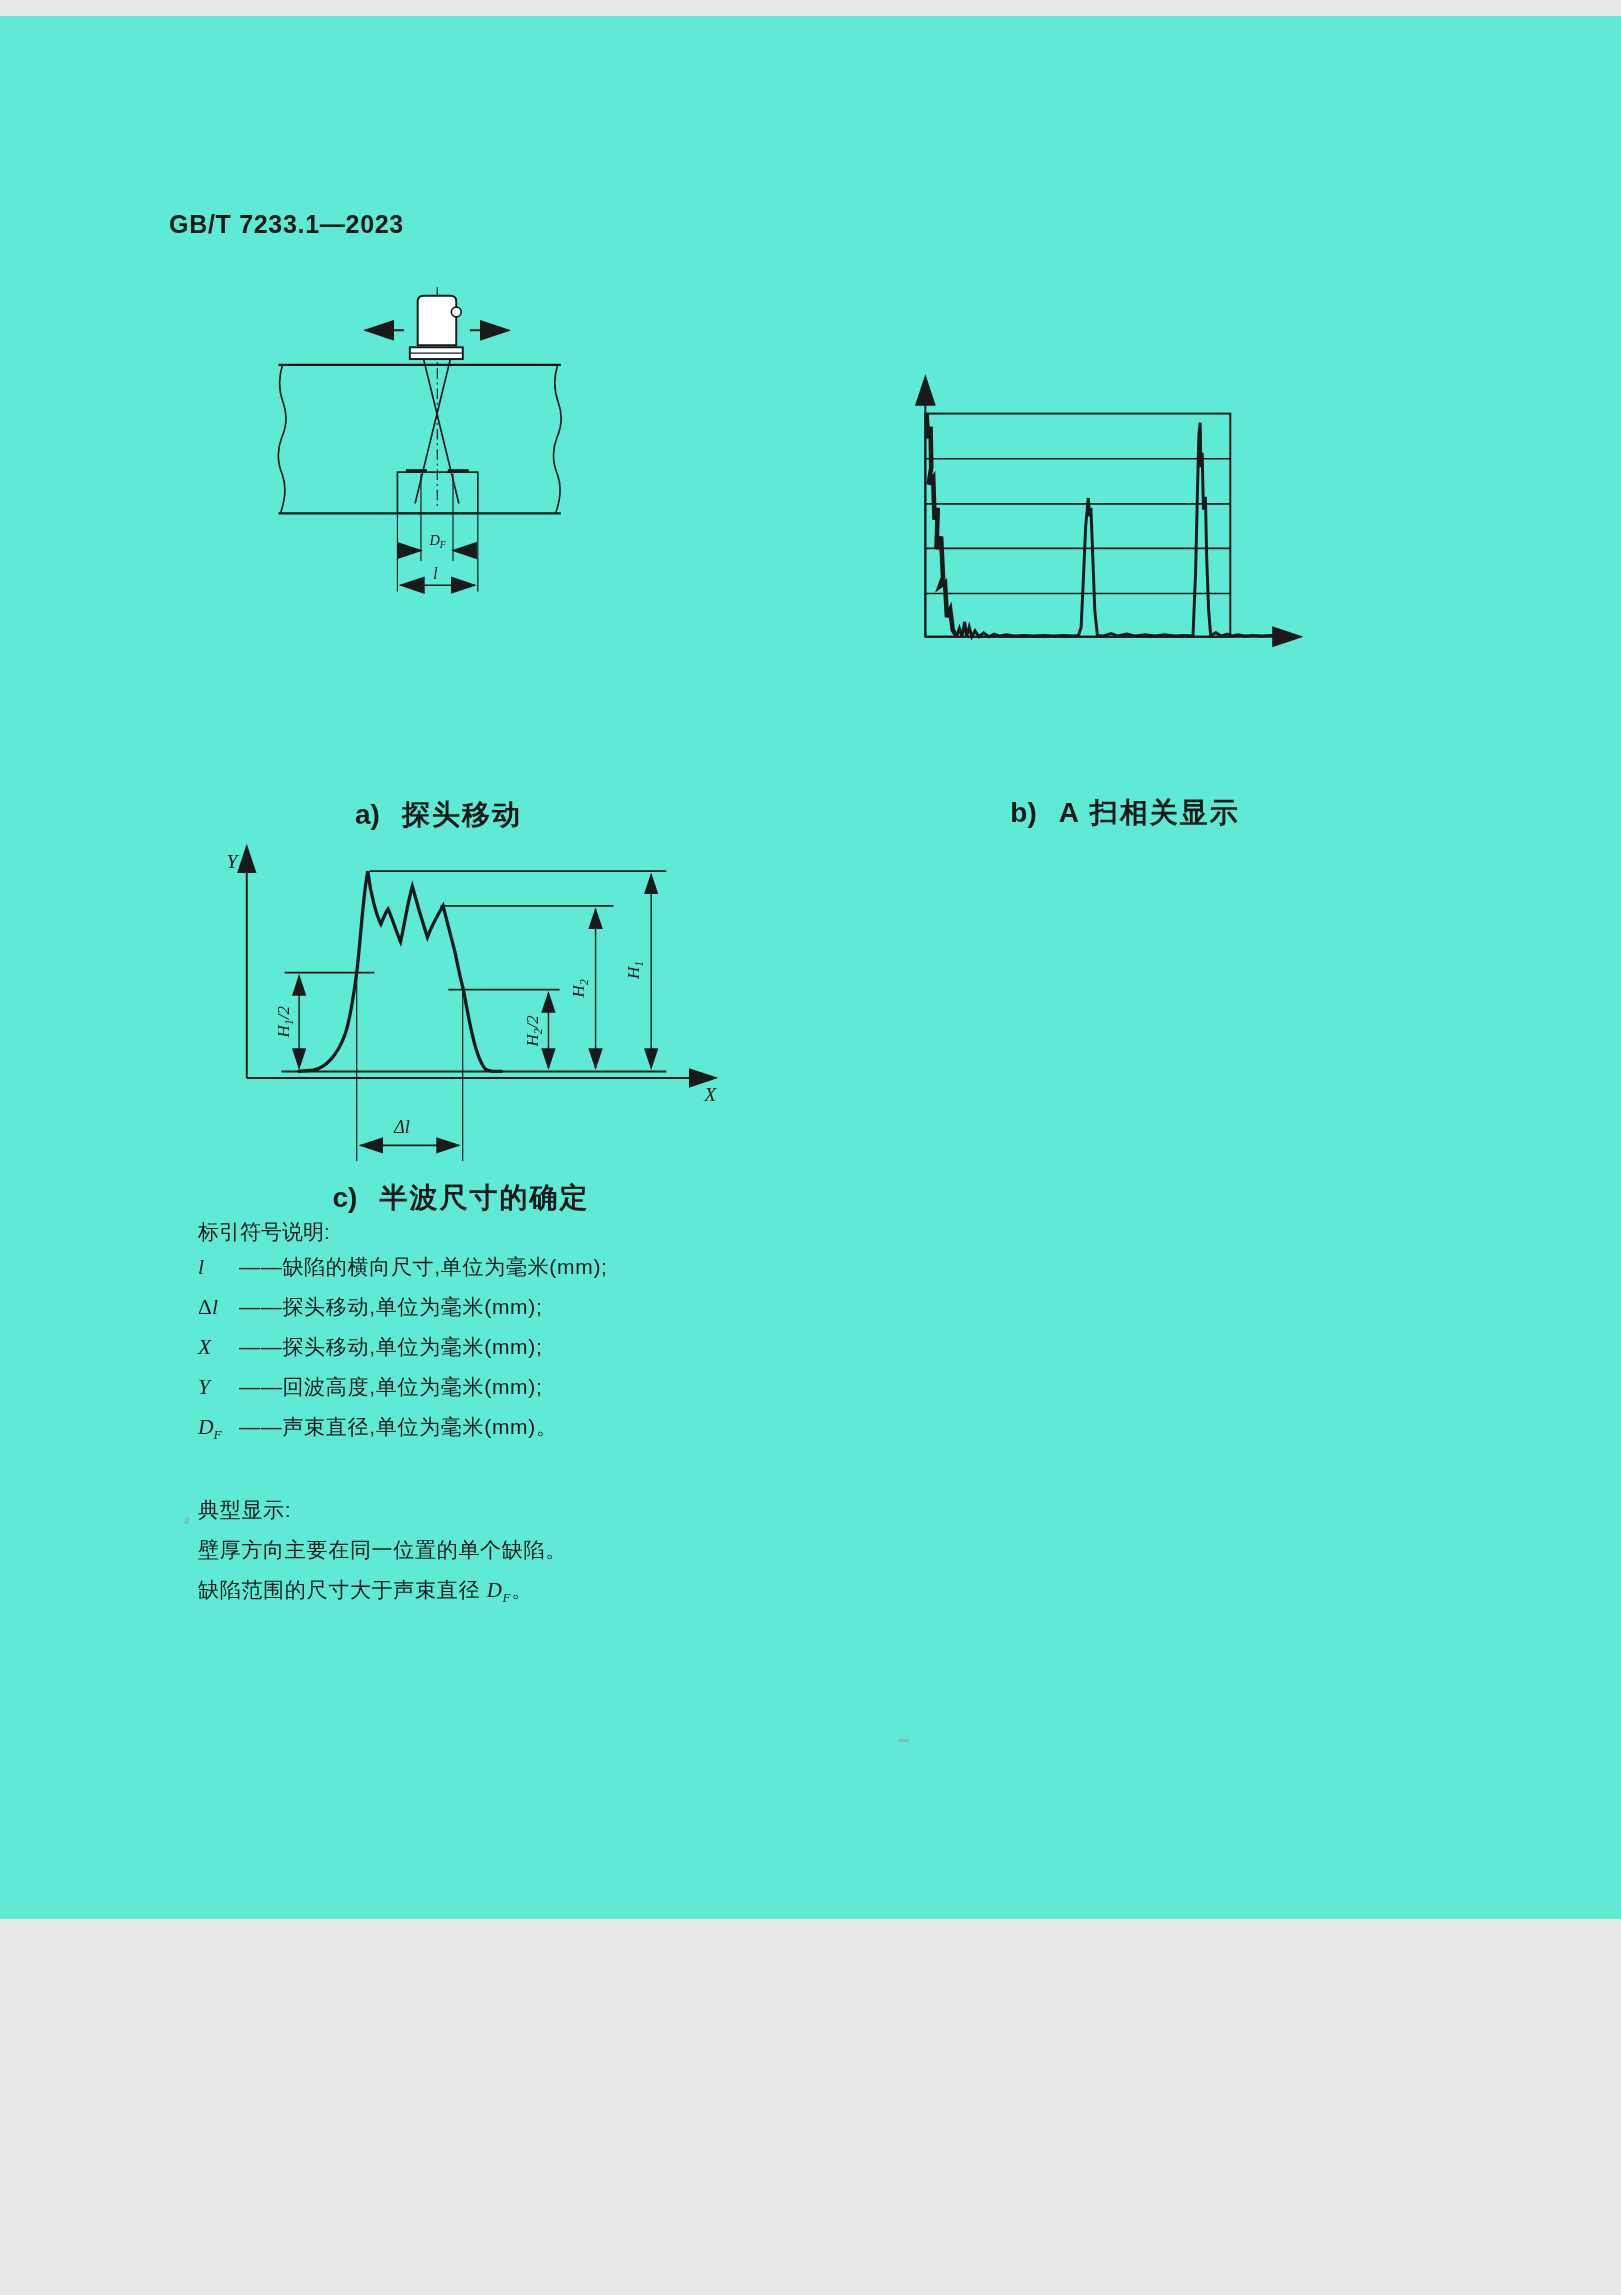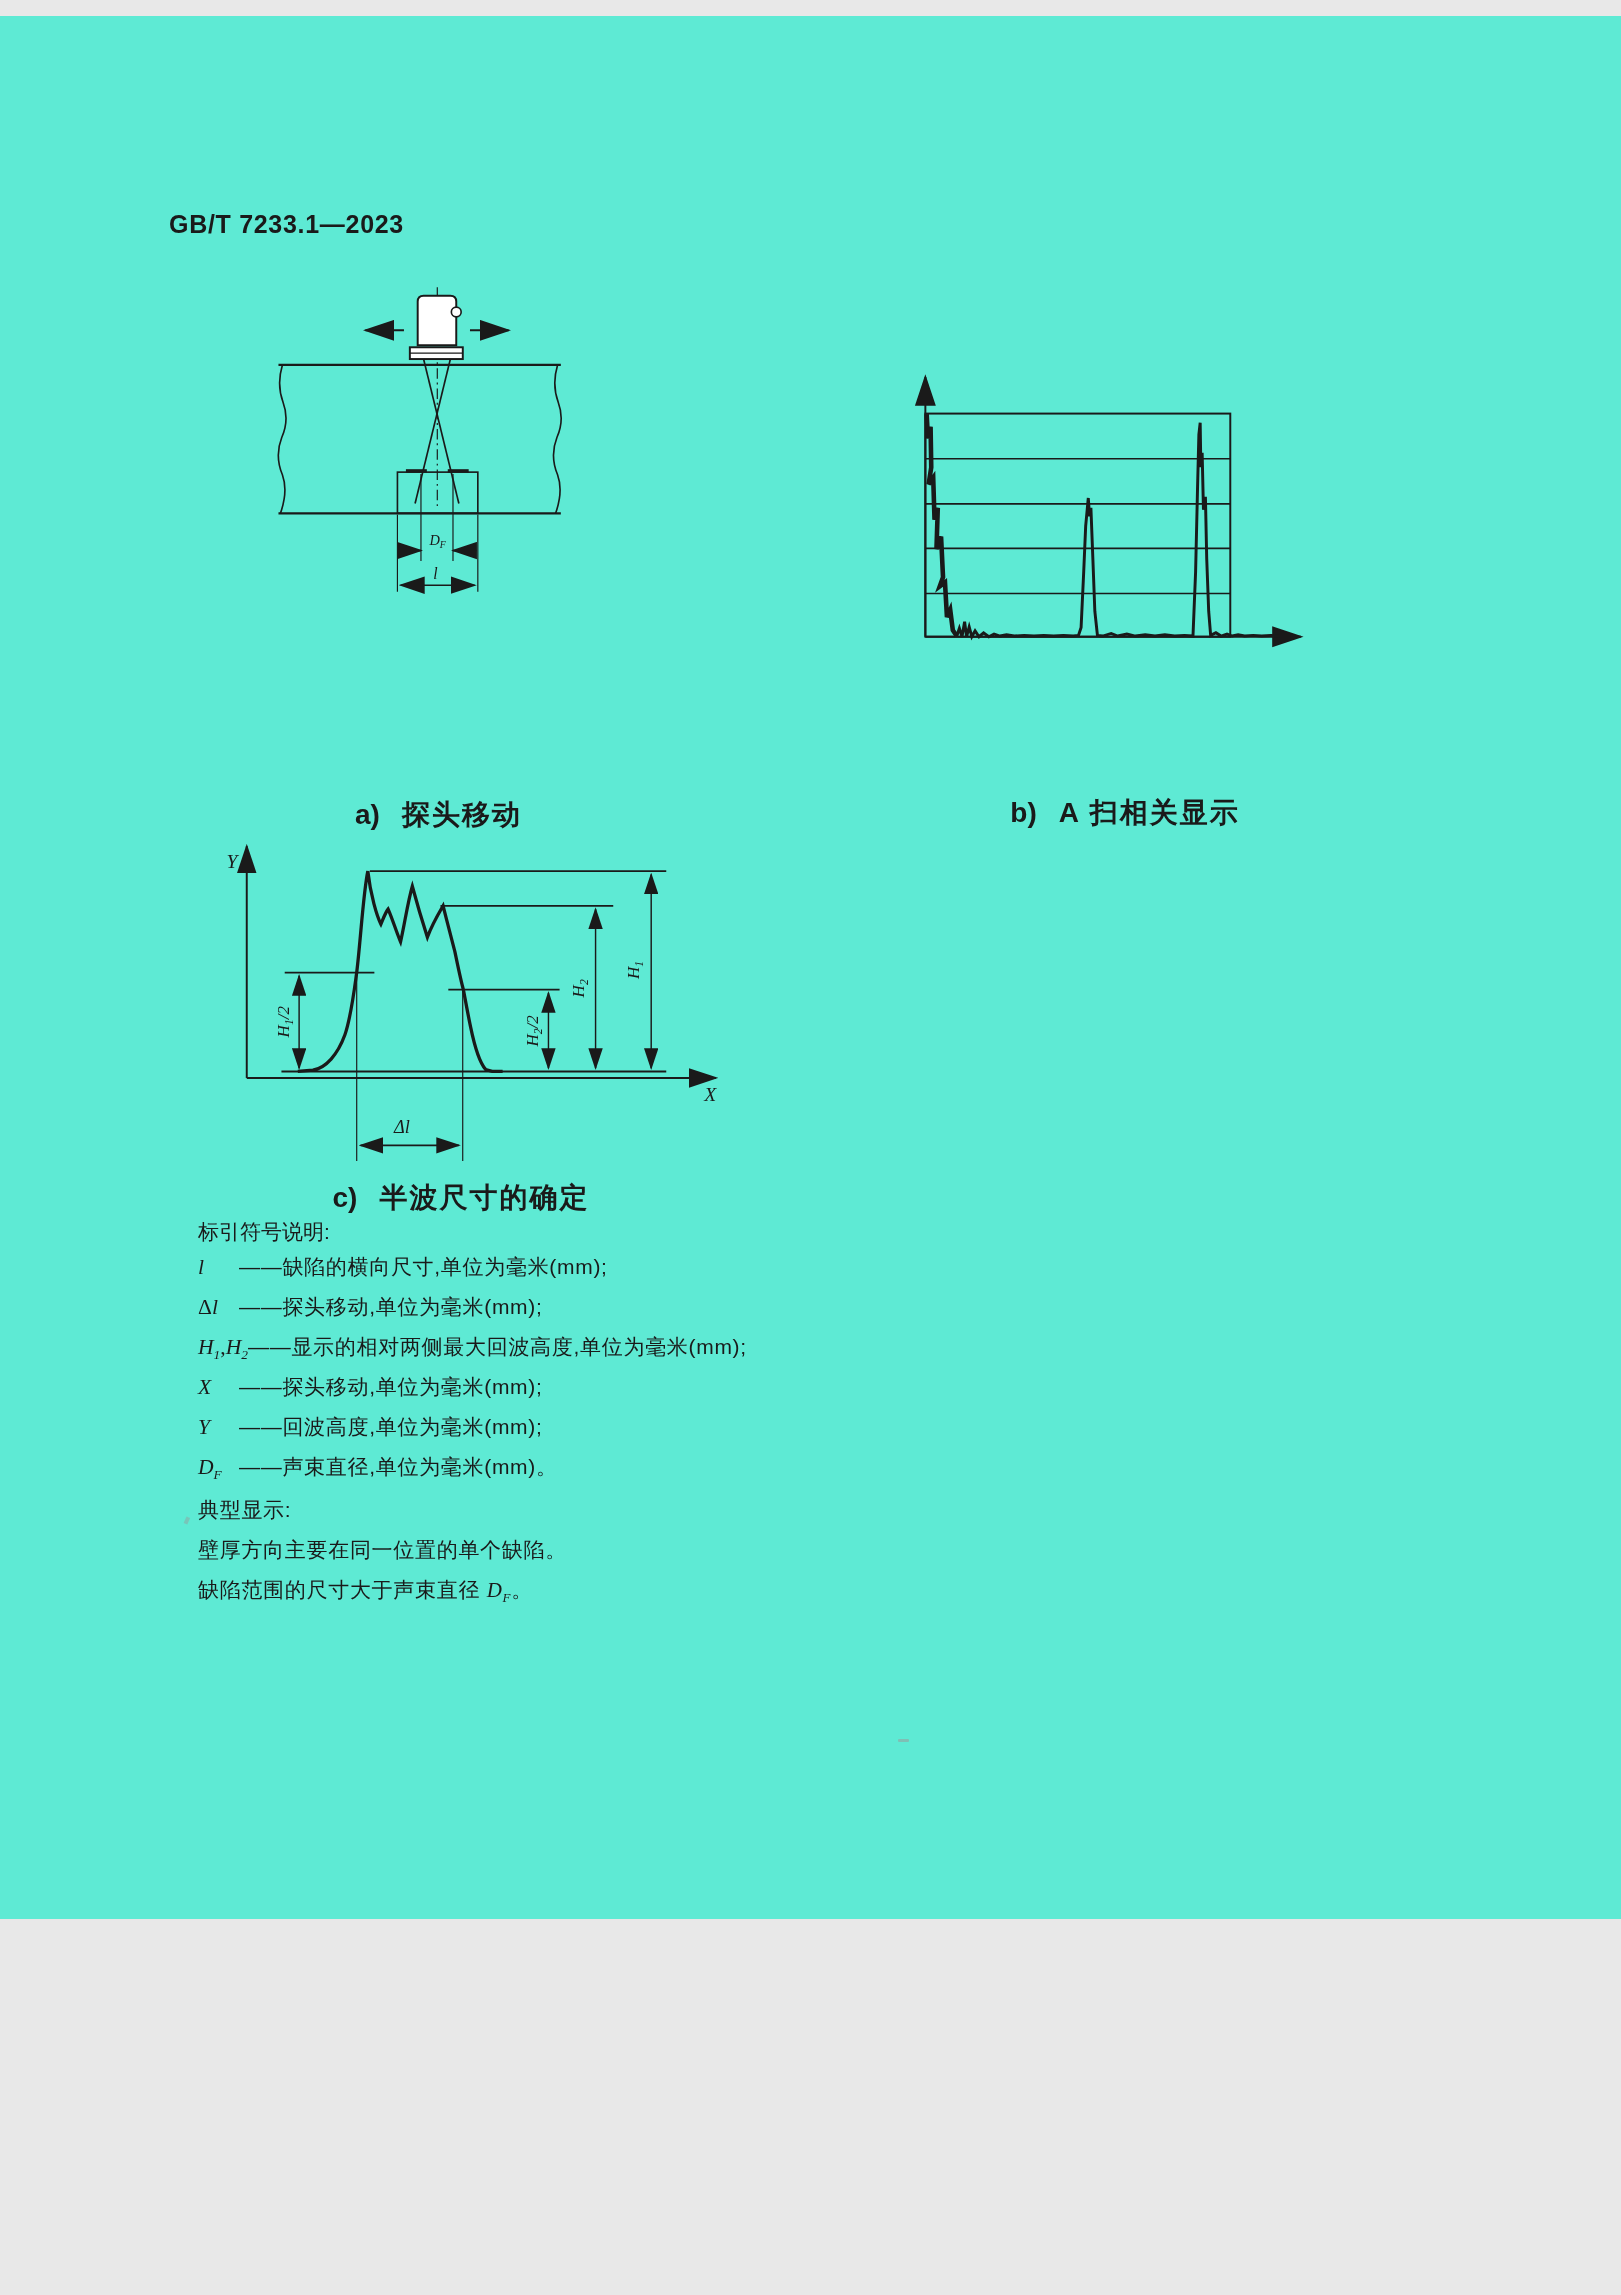--- a/index.html
+++ b/index.html
@@ -159,24 +159,20 @@
   <div class="abs legend" style="left:198px;top:1238px;" id="legend-rows">
     <div class="legend-row">
         <span class="sym"><span>l</span></span>
         <span class="desc">——缺陷的横向尺寸,单位为毫米(mm);</span>
       </div>
     <div class="legend-row">
         <span class="sym"><span style="font-style: normal;">Δ</span><span>l</span></span>
         <span class="desc">——探头移动,单位为毫米(mm);</span>
       </div>
     <div class="legend-row">
-        <span class="sym"><span>H</span><sub>1</sub><span style="font-style: normal;">,</span><span>H</span><sub>2</sub></span>
-        <span class="desc">——显示的相对两侧最大回波高度,单位为毫米(mm);</span>
-      </div>
-    <div class="legend-row">
         <span class="sym"><span>X</span></span>
         <span class="desc">——探头移动,单位为毫米(mm);</span>
       </div>
     <div class="legend-row">
         <span class="sym"><span>Y</span></span>
         <span class="desc">——回波高度,单位为毫米(mm);</span>
       </div>
     <div class="legend-row">
         <span class="sym"><span>D</span><sub>F</sub></span>
         <span class="desc">——声束直径,单位为毫米(mm)。</span>

